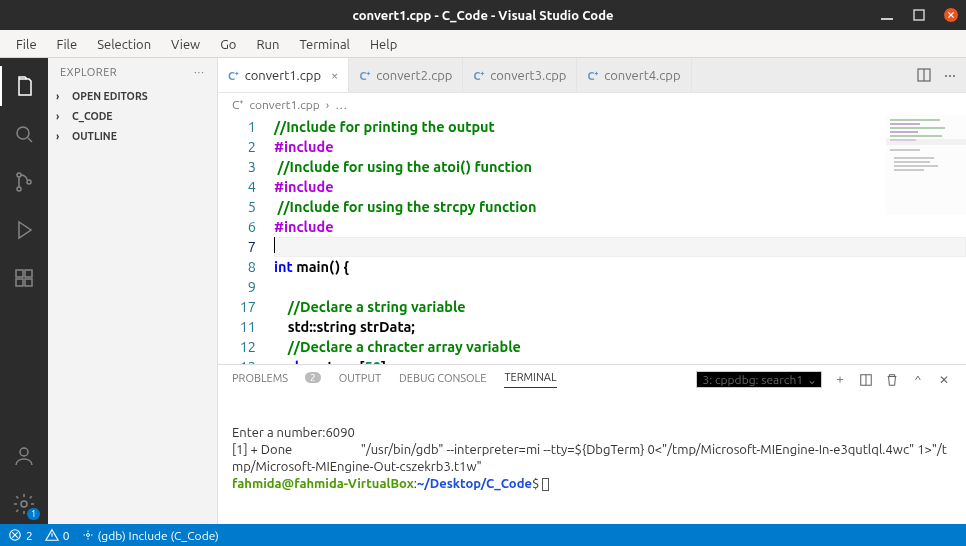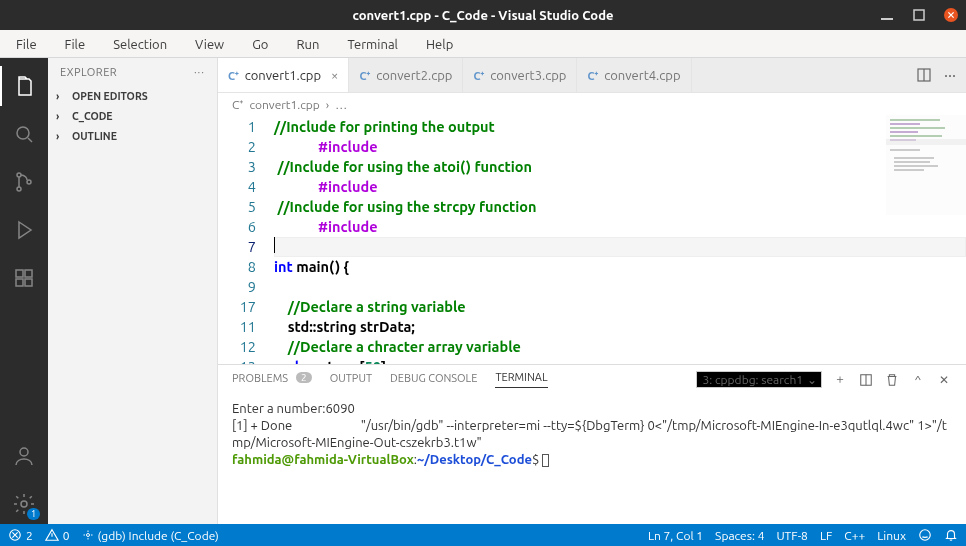--- a/index.html
+++ b/index.html
@@ -2,21 +2,21 @@
 <html><head>
 <meta charset="utf-8">
 <style>
 * { margin: 0; padding: 0; box-sizing: border-box; font-family: "Ubuntu", "Segoe UI", sans-serif; }
 body { width: 966px; height: 546px; background: #fff; overflow: hidden; display: flex; flex-direction: column; }
 .titlebar { background: #2c2c2c; height: 30px; display: flex; align-items: center; color: #d4d4d4; font-size: 13px; position: relative; }
 .titlebar .title { position: absolute; left: 50%; transform: translateX(-50%); font-weight: 600; color: #fff; }
 .titlebar .controls { position: absolute; right: 8px; display: flex; gap: 18px; align-items: center; }
 .titlebar .controls span { width: 14px; height: 14px; display: flex; align-items: center; justify-content: center; cursor: pointer; }
 .titlebar .close { background: #e95420; border-radius: 50%; width: 16px; height: 16px; }
-.menubar { background: #f6f5f4; height: 28px; display: flex; align-items: center; padding: 0 8px; gap: 12px; border-bottom: 1px solid #d8d8d8; font-size: 13px; color: #3c3c3c; }
+.menubar { background: #f6f5f4; height: 28px; display: flex; align-items: center; padding: 0 8px; gap: 4px; border-bottom: 1px solid #d8d8d8; font-size: 13px; color: #3c3c3c; }
 .menubar .menu-item { padding: 3px 8px; cursor: pointer; }
 .main { flex: 1; display: flex; overflow: hidden; }
 .activitybar { width: 48px; background: #2c2c2c; display: flex; flex-direction: column; align-items: center; padding-top: 8px; gap: 8px; }
 .activitybar .act-item { width: 48px; height: 40px; display: flex; align-items: center; justify-content: center; color: #858585; cursor: pointer; position: relative; }
 .activitybar .act-item.active { color: #fff; }
 .activitybar .act-item.active::before { content: ""; position: absolute; left: 0; top: 0; bottom: 0; width: 2px; background: #fff; }
 .activitybar .spacer { flex: 1; }
 .act-badge { position: absolute; bottom: 4px; right: 8px; background: #007acc; color: #fff; border-radius: 8px; font-size: 9px; padding: 0 4px; line-height: 12px; min-width: 12px; text-align: center; }
 .sidebar { width: 170px; background: #f3f3f3; display: flex; flex-direction: column; font-size: 11px; border-right: 1px solid #e0e0e0; }
 .sidebar-header { padding: 8px 12px; color: #6f6f6f; display: flex; justify-content: space-between; align-items: center; text-transform: uppercase; letter-spacing: 0.5px; }
@@ -33,32 +33,32 @@
 .breadcrumb { height: 22px; padding: 0 14px; display: flex; align-items: center; font-size: 12px; color: #777; gap: 6px; }
 .editor { flex: 1; display: flex; font-family: "Consolas","Courier New",monospace; font-size: 14.5px; position: relative; overflow: hidden; }
 .gutter { width: 56px; text-align: right; padding-right: 18px; color: #237893; line-height: 20px; padding-top: 2px; }
 .gutter .ln { height: 20px; }
 .gutter .ln.hl { color: #0b216f; font-weight: 400; }
 .code { flex: 1; line-height: 20px; padding-top: 2px; white-space: pre; color: #000; position: relative; }
 .code .row { height: 20px; font-weight: bold; }
 .code .row.hl { background: #f5f5f5; box-shadow: inset 0 0 0 1px #eee; }
 .cmt { color: #008000; }
 .kw  { color: #0000ff; }
-.pp  { color: #af00db; margin-left: 44px; }
+.pp  { color: #af00db; }
 .inc { color: #a31515; }
 .num { color: #098658; }
 .minimap { position: absolute; right: 0; top: 0; width: 80px; height: 100px; opacity: 0.5; pointer-events: none; }
 .panel { height: 160px; border-top: 1px solid #ddd; display: flex; flex-direction: column; font-size: 12px; }
 .panel-tabs { display: flex; align-items: center; padding: 6px 14px; gap: 18px; color: #767676; text-transform: uppercase; font-size: 11px; }
-.panel-tabs .ptab { cursor: pointer; padding-bottom: 4px; display: flex; align-items: center; gap: 8px; }
+.panel-tabs .ptab { cursor: pointer; padding-bottom: 4px; display: flex; align-items: center; gap: 17px; }
 .panel-tabs .ptab.active { color: #333; border-bottom: 1px solid #333; }
 .panel-tabs .pbadge { background: #bbb; color: #fff; border-radius: 8px; padding: 0 5px; font-size: 10px; }
 .panel-tabs .pright { margin-left: auto; display: flex; align-items: center; gap: 10px; color: #666; text-transform: none; font-size: 12px; }
 .pselect { border: 1px solid #ccc; padding: 1px 18px 1px 6px; font-size: 12px; background: #000000; position: relative; }
-.panel-body { flex: 1; padding: 6px 14px; font-family: "Consolas","Courier New",monospace; font-size: 13px; line-height: 17px; color: #333; overflow: hidden; }
+.panel-body { flex: 1; padding: 6px 14px; font-family: "Consolas","Courier New",monospace; font-size: 13px; line-height: 17px; color: #333; overflow: hidden; margin-top: 24px; }
 .prompt-user { color: #4e9a06; font-weight: 700; }
 .prompt-path { color: #1d4ed8; font-weight: 700; }
 .cursor-box { display: inline-block; width: 7px; height: 13px; border: 1px solid #555; vertical-align: middle; }
 .statusbar { height: 22px; background: #007acc; color: #fff; display: flex; align-items: center; font-size: 12px; padding: 0 8px; gap: 14px; }
 .statusbar .sleft, .statusbar .sright { display: flex; align-items: center; gap: 12px; }
 .statusbar .sright { margin-left: auto; }
 .sitem { display: flex; align-items: center; gap: 4px; cursor: pointer; }
 .icn { width: 16px; height: 16px; display: inline-flex; align-items: center; justify-content: center; }
 svg { display: block; }
 </style>
@@ -305,32 +305,13 @@
       <span>0</span>
     </span>
     <span class="sitem">
       <svg width="12" height="12" viewBox="0 0 16 16" fill="none" stroke="#fff" stroke-width="1.3">
           <circle cx="8" cy="8" r="2"></circle>
           <path d="M8 2v2M8 12v2M2 8h2M12 8h2"></path>
         </svg>
       <span>(gdb) Include (C_Code)</span>
     </span>
   </div>
-  <div class="sright">
-    <span class="sitem">Ln 7, Col 1</span>
-    <span class="sitem">Spaces: 4</span>
-    <span class="sitem">UTF-8</span>
-    <span class="sitem">LF</span>
-    <span class="sitem">C++</span>
-    <span class="sitem">Linux</span>
-    <span class="sitem">
-        <svg width="14" height="14" viewBox="0 0 16 16" fill="none" stroke="#fff" stroke-width="1.3">
-          <circle cx="8" cy="8" r="6"></circle>
-          <path d="M5 7h0M11 7h0M5 10c1 1 5 1 6 0"></path>
-        </svg>
-      </span>
-    <span class="sitem">
-        <svg width="14" height="14" viewBox="0 0 16 16" fill="none" stroke="#fff" stroke-width="1.3">
-          <path d="M4 11V7a4 4 0 018 0v4l1 1H3zM7 13a1 1 0 002 0"></path>
-        </svg>
-      </span>
-  </div>
 </div>
 
 </body></html>

